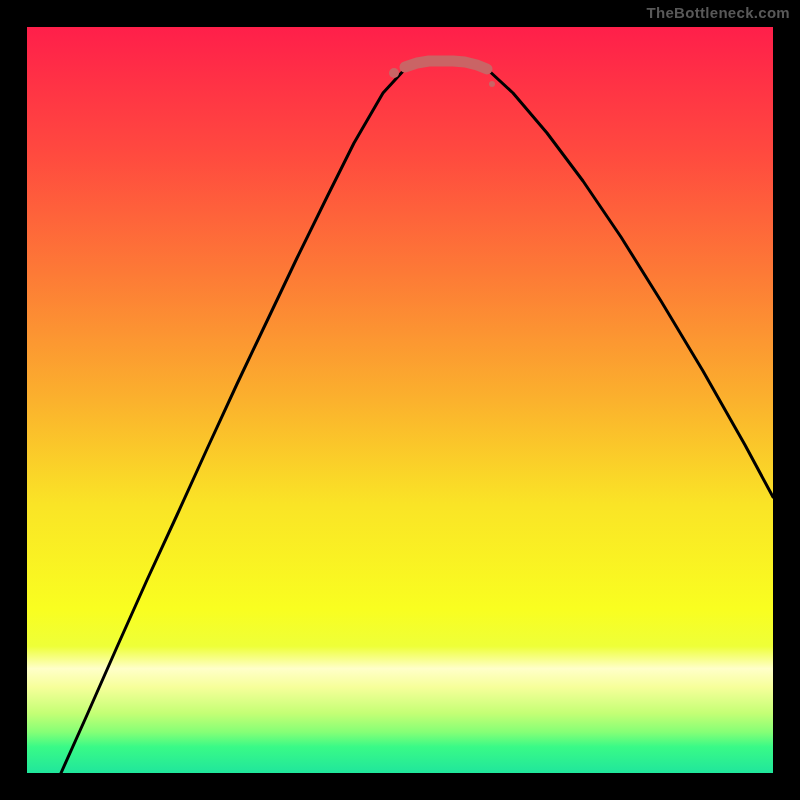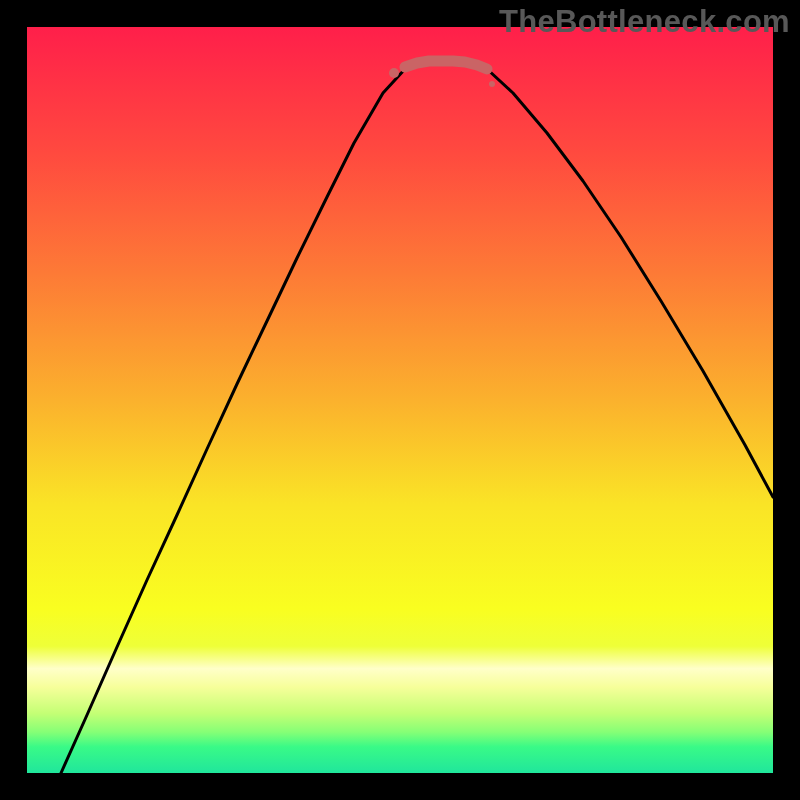--- a/index.html
+++ b/index.html
@@ -1,17 +1,17 @@
 <!DOCTYPE html>
 <html><head>
 <meta charset="utf-8">
 <style>
   html,body{margin:0;padding:0;width:800px;height:800px;background:#000;overflow:hidden;font-family:Arial,Helvetica,sans-serif}
   .frame{position:absolute;left:27px;top:27px;width:746px;height:746px;overflow:hidden}
-  .attrib{position:absolute;top:4px;right:10px;color:#585858;font-size:31px;font-weight:600;letter-spacing:.3px}
+  .attrib{position:absolute;top:4px;right:10px;color:#585858;font-size:15px;font-weight:600;letter-spacing:.3px}
   svg{display:block}
 </style>
 </head>
 <body>
 
 <div class="frame">
   <svg id="chart" width="746" height="746" viewBox="0 0 746 746">
       <defs>
         <linearGradient id="bg" x1="0" y1="0" x2="0" y2="1">
           <stop offset="0%" stop-color="#FF1F4A"></stop>

